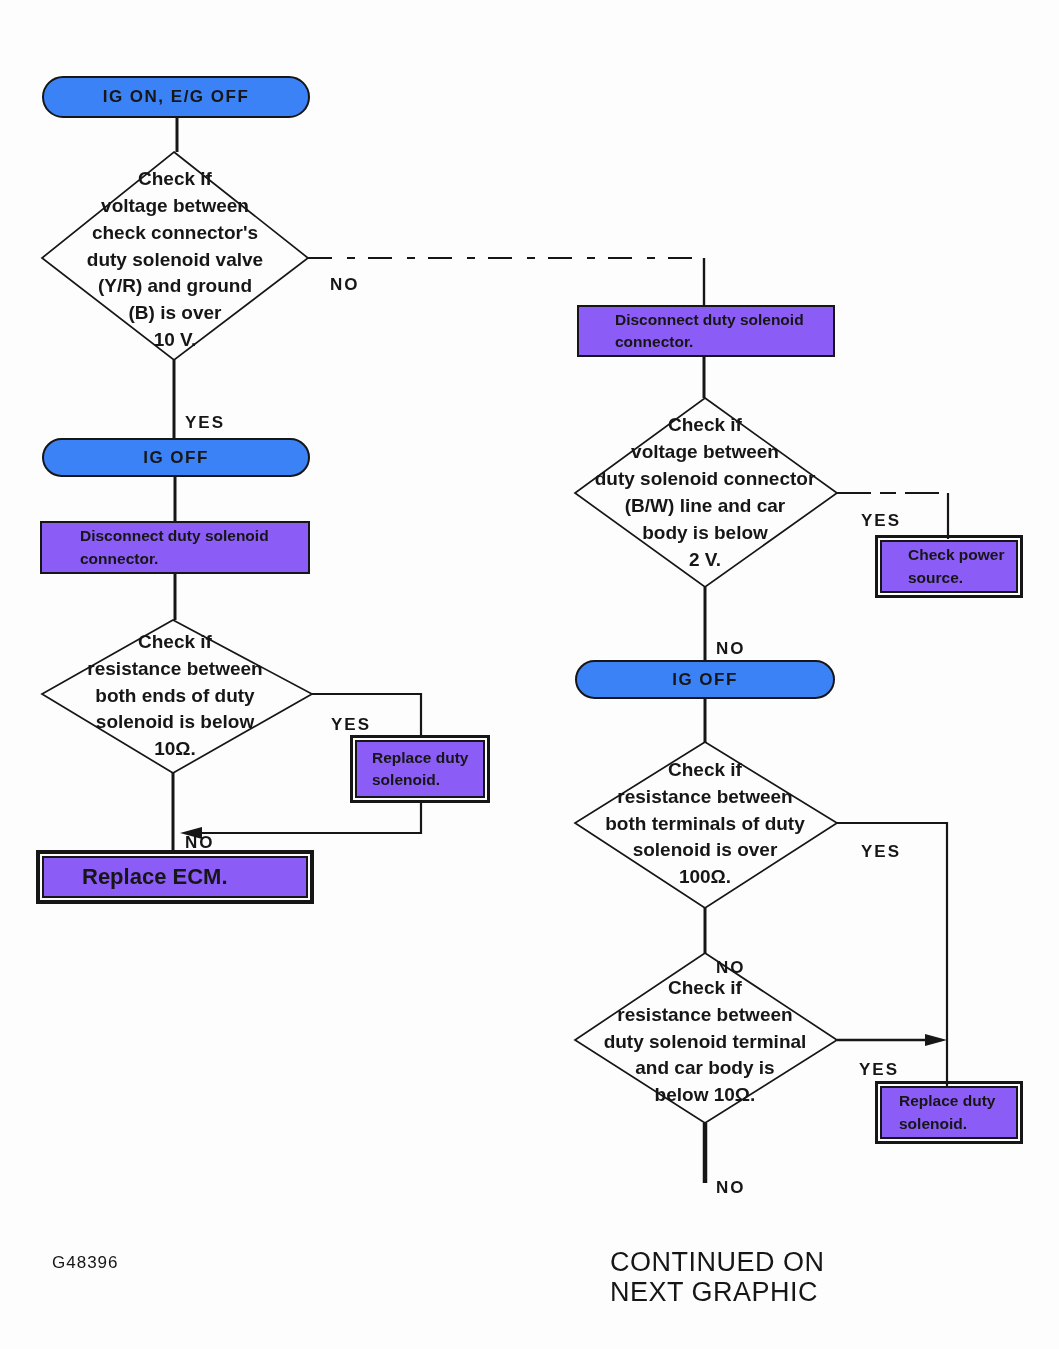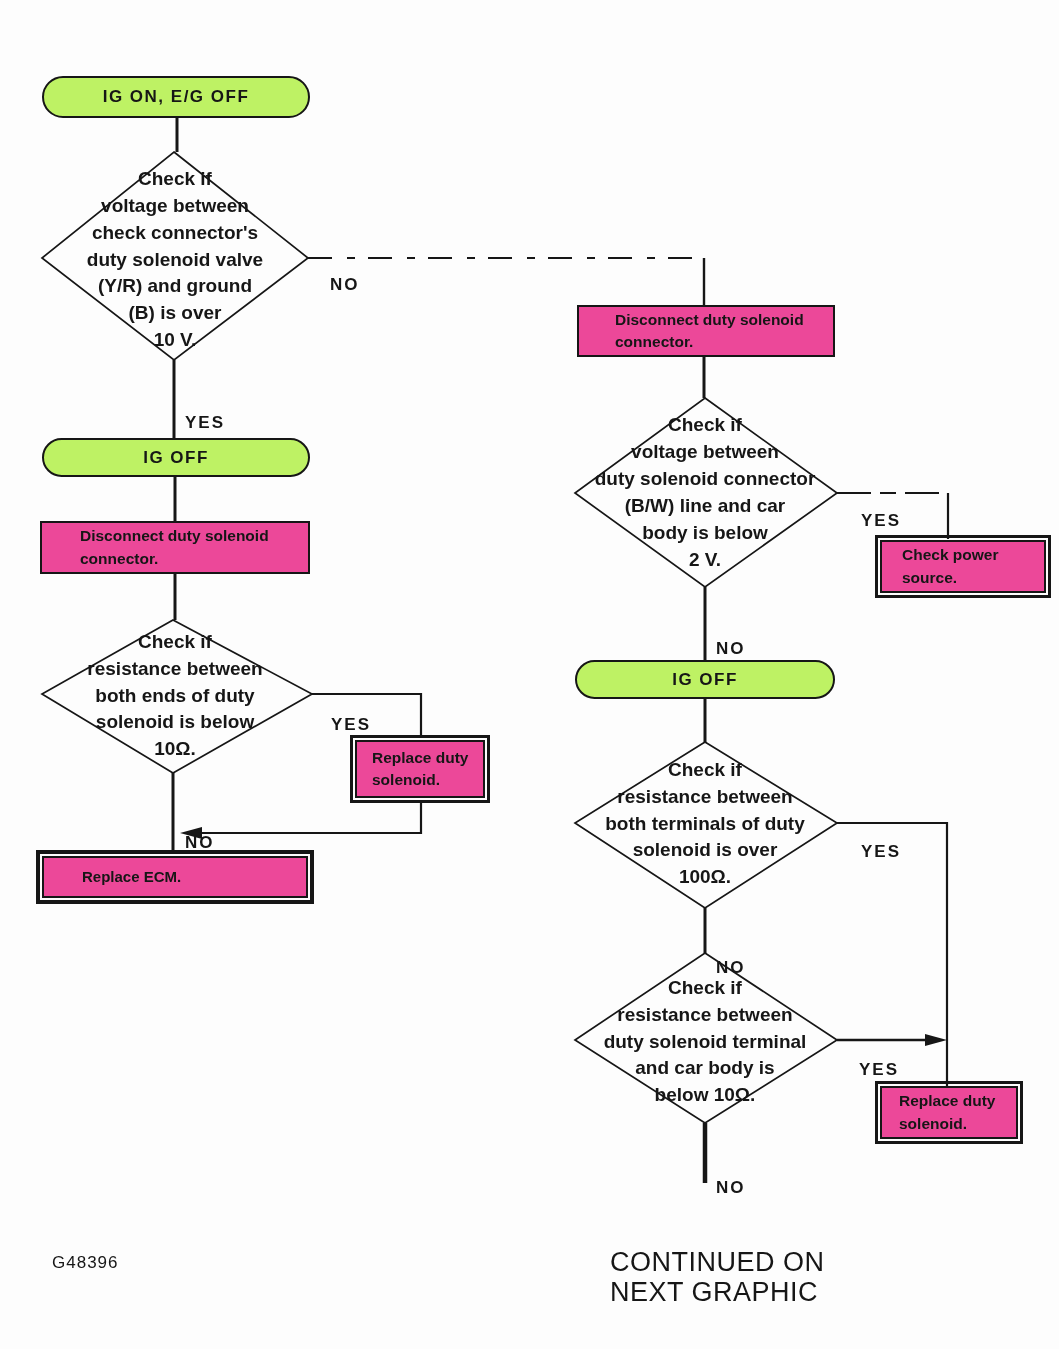--- a/index.html
+++ b/index.html
@@ -10,27 +10,27 @@
     overflow:hidden;
     font-family:"Liberation Sans", sans-serif;
     color:#161616;
   }
   #wires{position:absolute;left:0;top:0;}
   .node{position:absolute;box-sizing:border-box;}
   .terminal{
     border:2.5px solid #161616;border-radius:22px;
     display:flex;align-items:center;justify-content:center;
     font-weight:700;font-size:17px;letter-spacing:1.5px;
-    background:#bef264;
+    background:#3b82f6;
   }
   .procbox{
     border:2.5px solid #161616;
     display:flex;align-items:center;
     font-weight:700;font-size:15.5px;line-height:1.45;
-    white-space:pre-line;background:#ec4899;
+    white-space:pre-line;background:#8b5cf6;
   }
   .dbl{
     border:2px solid #161616;
     outline:3px solid #161616;outline-offset:2px;
   }
   .dbl-thick{outline-width:4.5px;}
   .dtext{
     display:flex;align-items:center;justify-content:center;
     text-align:center;font-weight:700;font-size:19px;line-height:1.42;
     white-space:pre-line;
@@ -102,36 +102,36 @@
 both ends of duty
 solenoid is below
 10Ω.</div>
 
   <div class="node branch" style="left:331px;top:668px;">YES</div>
   <div class="node branch" style="left:185px;top:786px;">NO</div>
 
   <div class="node procbox dbl" style="left:355px;top:740px;width:130px;height:58px;padding-left:15px;">Replace duty
 solenoid.</div>
 
-  <div class="node procbox dbl dbl-thick" style="left:42px;top:856px;width:266px;height:42px;padding-left:38px;font-size:15px;">Replace ECM.</div>
+  <div class="node procbox dbl dbl-thick" style="left:42px;top:856px;width:266px;height:42px;padding-left:38px;font-size:22px;">Replace ECM.</div>
 
   <div class="node procbox" style="left:577px;top:305px;width:258px;height:52px;padding-left:36px;">Disconnect duty solenoid
 connector.</div>
 
   <div class="node dtext" style="left:578px;top:428px;width:254px;height:130px;">Check if
 voltage between
 duty solenoid connector
 (B/W) line and car
 body is below
 2 V.</div>
 
   <div class="node branch" style="left:861px;top:464px;">YES</div>
   <div class="node branch" style="left:716px;top:592px;">NO</div>
 
-  <div class="node procbox dbl" style="left:880px;top:540px;width:166px;height:53px;padding-left:20px;">Check power
+  <div class="node procbox dbl" style="left:880px;top:540px;width:138px;height:53px;padding-left:26px;">Check power
 source.</div>
 
   <div class="node terminal" style="left:575px;top:660px;width:260px;height:39px;">
     <span>IG OFF</span>
   </div>
 
   <div class="node dtext" style="left:580px;top:765px;width:250px;height:118px;">Check if
 resistance between
 both terminals of duty
 solenoid is over

